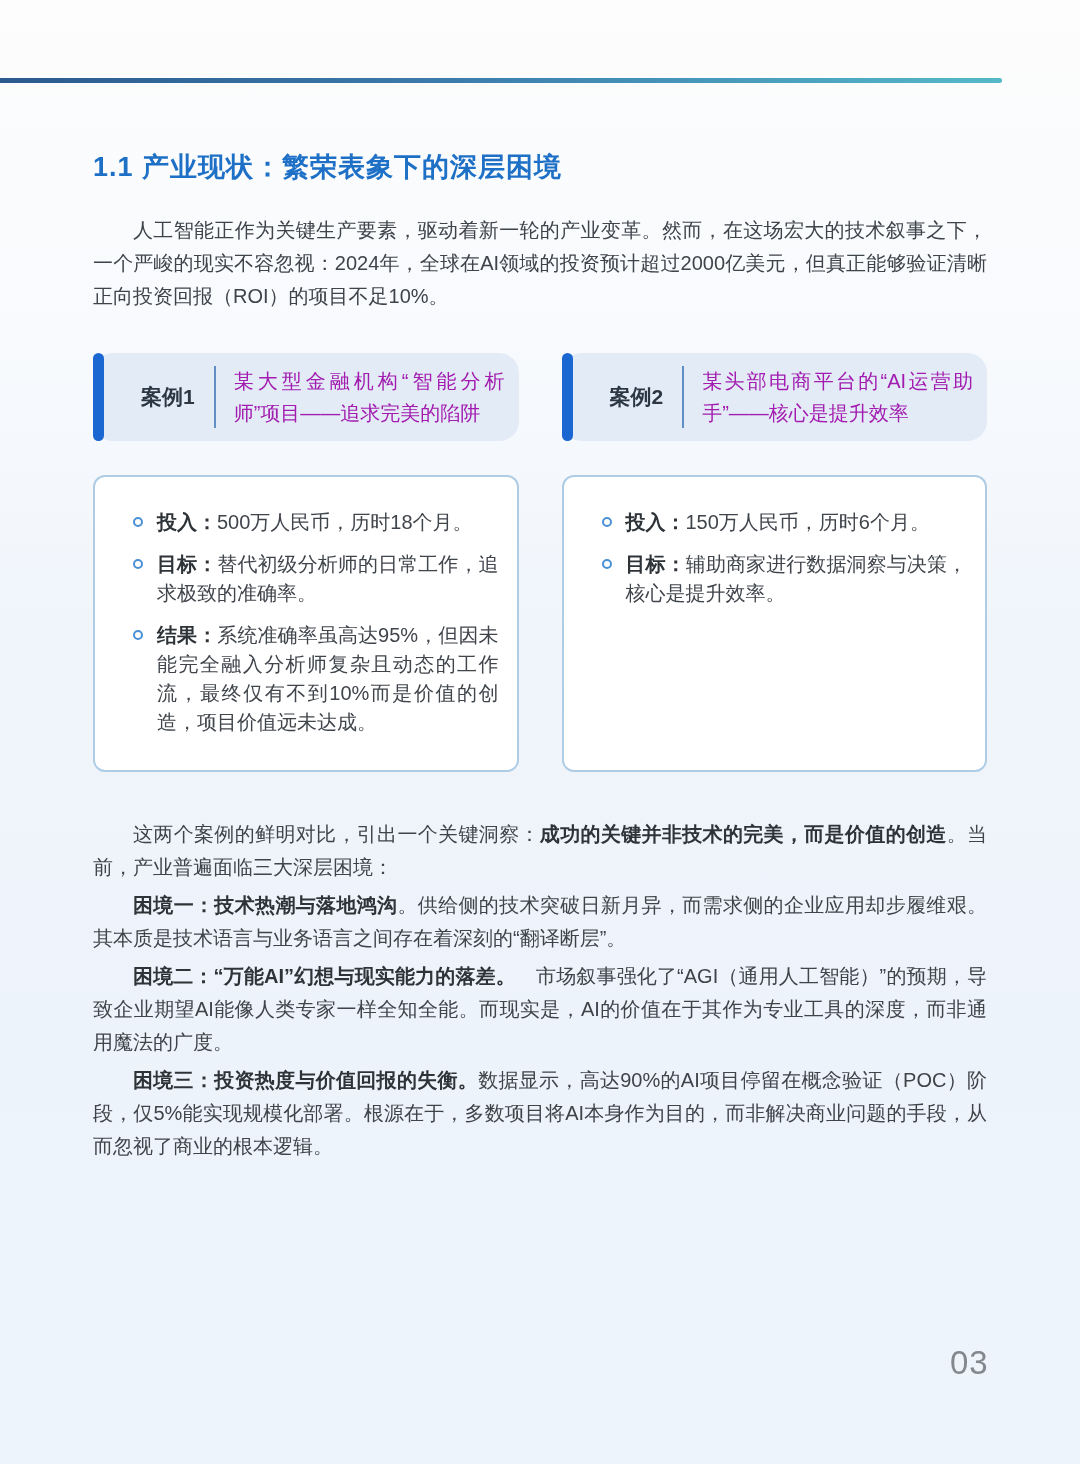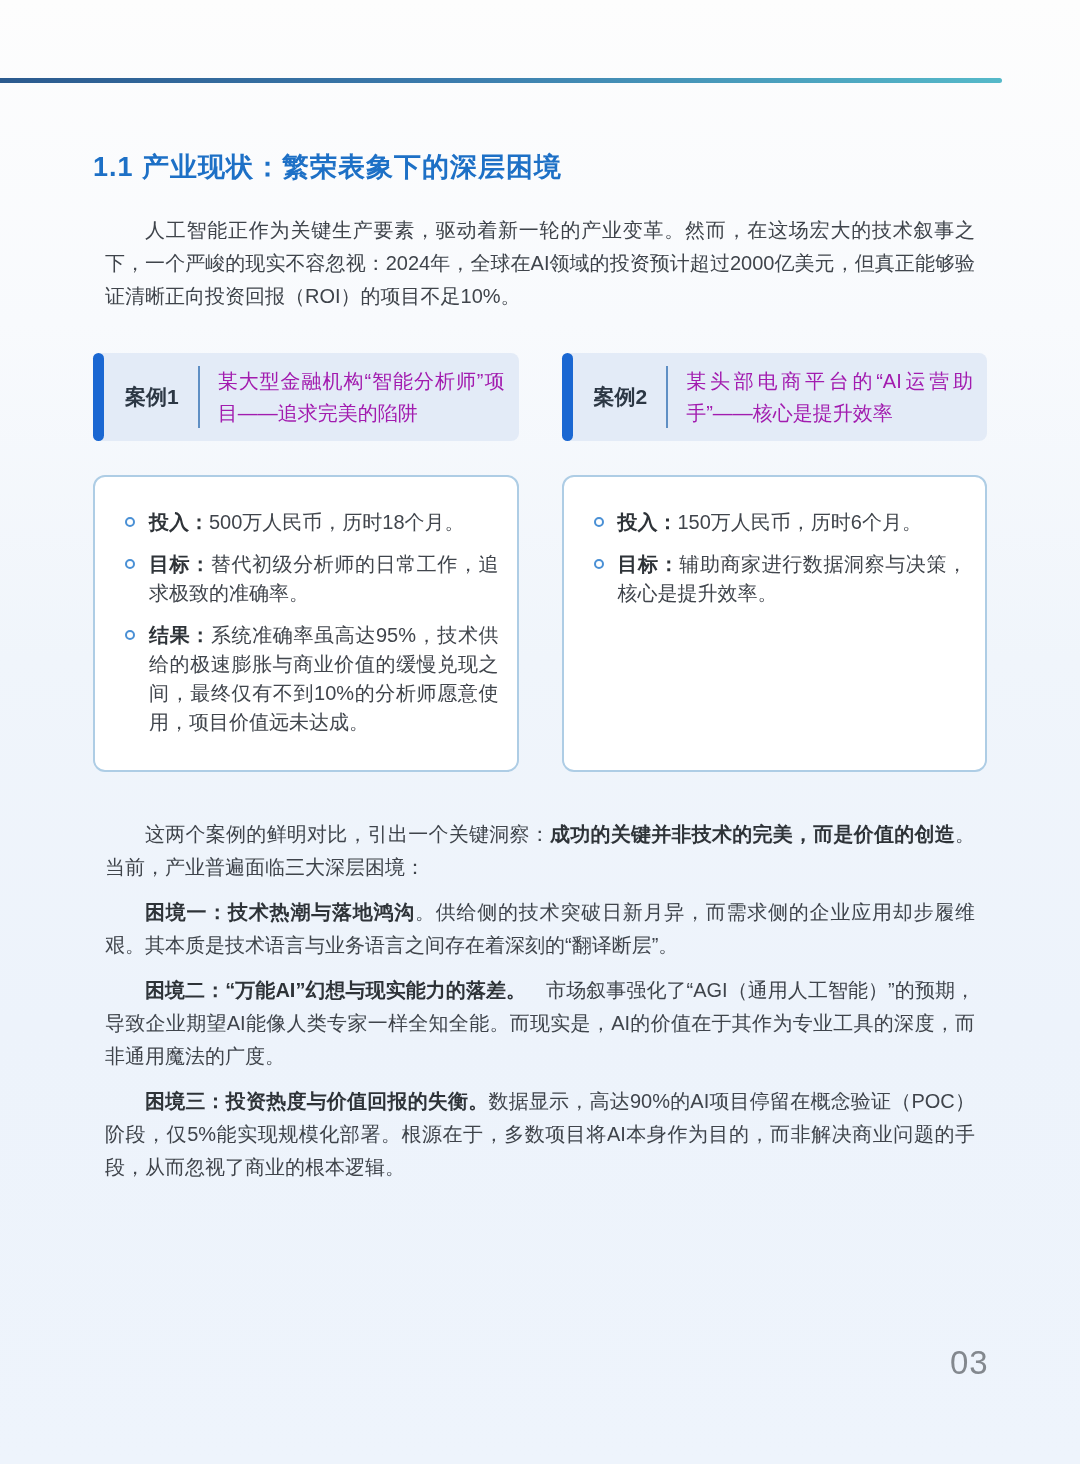--- a/index.html
+++ b/index.html
@@ -27,42 +27,42 @@
     position:absolute; left:93px; top:150px; width:894px;
   }
   h1.heading {
     margin:0 0 30px 0;
     font-size:27px; line-height:34px;
     font-weight:bold;
     color:#1d70c6;
     letter-spacing:1px;
   }
   .paras p {
-    margin:12px;
+    margin:0;
     font-size:20px; line-height:33px;
     text-align:justify;
     text-indent:2em;
     color:#3f444b;
   }
   .paras p + p { margin-top:5px; }
   .paras b, .bullets b { color:#2e3338; font-weight:bold; }
 
   .cards {
     display:grid;
     grid-template-columns:1fr 1fr;
     column-gap:43px;
     margin-top:40px;
   }
   .case-header {
     position:relative;
     height:88px;
     background:#e3ebf7;
-    border-radius:8px;
+    border-radius:20px;
     display:flex; align-items:center;
-    padding-left:32px;
+    padding-left:48px;
   }
   .accent {
     position:absolute; left:0; top:0;
     width:11px; height:100%;
     background:#1a67d2;
     border-radius:6px;
   }
   .badge {
     font-size:21px; font-weight:bold; color:#2c3744;
     white-space:nowrap;
@@ -80,21 +80,21 @@
     color:#a21caf;
     text-align:justify;
     padding-right:14px;
   }
   .case-body {
     margin-top:34px;
     height:297px;
     background:#ffffff;
     border:2px solid #aecde5;
     border-radius:12px;
-    padding:31px 18px 0 30px;
+    padding:31px 18px 0 38px;
   }
   ul.bullets {
     list-style:none; margin:0; padding:0;
   }
   .bullets li {
     position:relative;
     padding-left:24px;
     font-size:20px; line-height:29px;
     text-align:justify;
     color:#40454c;
@@ -145,21 +145,21 @@
         <header class="case-header">
           <span class="accent"></span>
           <span class="badge">案例1</span>
           <span class="vdiv"></span>
           <h2 class="case-title">某大型金融机构“智能分析师”项目——追求完美的陷阱</h2>
         </header>
         <div class="case-body">
           <ul class="bullets">
               <li><span class="dot"></span><b>投入：</b><span>500万人民币，历时18个月。</span></li>
               <li><span class="dot"></span><b>目标：</b><span>替代初级分析师的日常工作，追求极致的准确率。</span></li>
-              <li><span class="dot"></span><b>结果：</b><span>系统准确率虽高达95%，技术供给的极速膨胀与商业价值的缓慢兑现之间，最终仅有不到10%的分析师愿意使用，项目价值远未达成。</span></li>
+              <li><span class="dot"></span><b>结果：</b><span>系统准确率虽高达95%，但因未能完全融入分析师复杂且动态的工作流，最终仅有不到10%而是价值的创造，项目价值远未达成。</span></li>
             </ul>
         </div>
       </section>
 
       <section class="case">
         <header class="case-header">
           <span class="accent"></span>
           <span class="badge">案例2</span>
           <span class="vdiv"></span>
           <h2 class="case-title">某头部电商平台的“AI运营助手”——核心是提升效率</h2>

